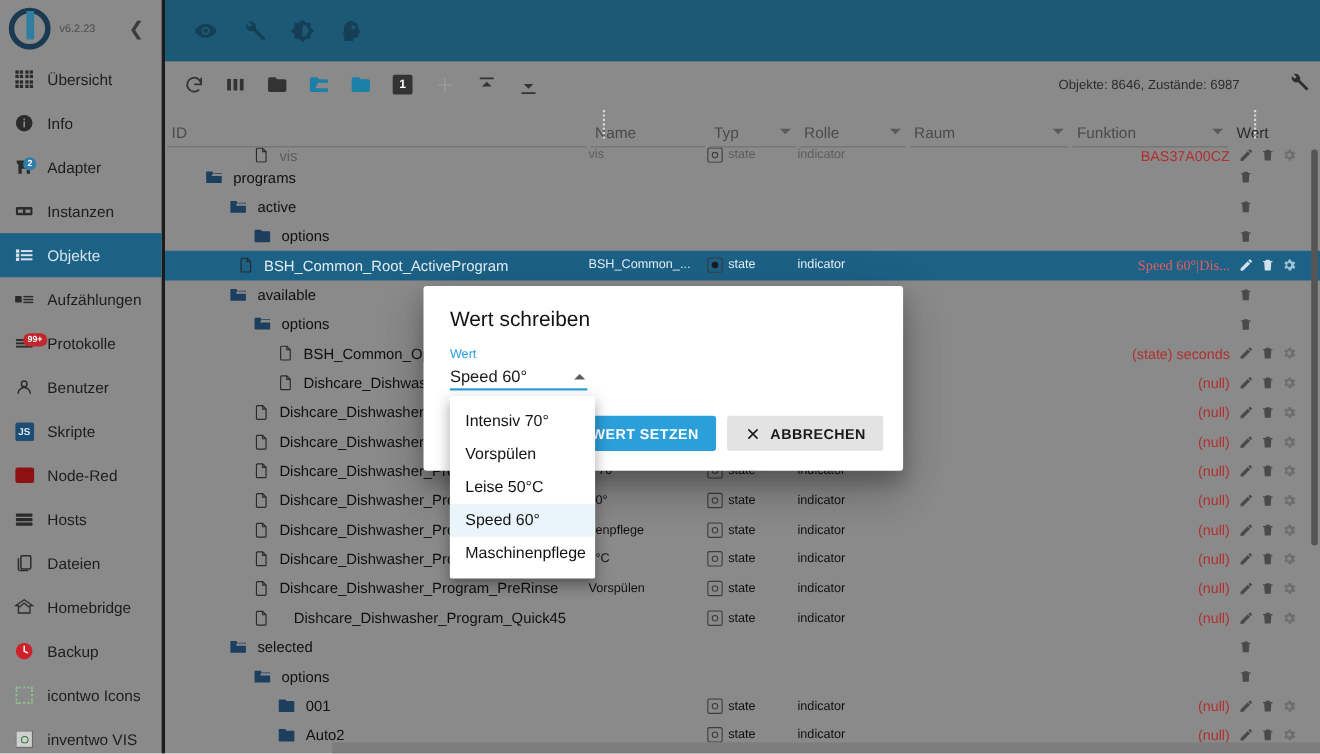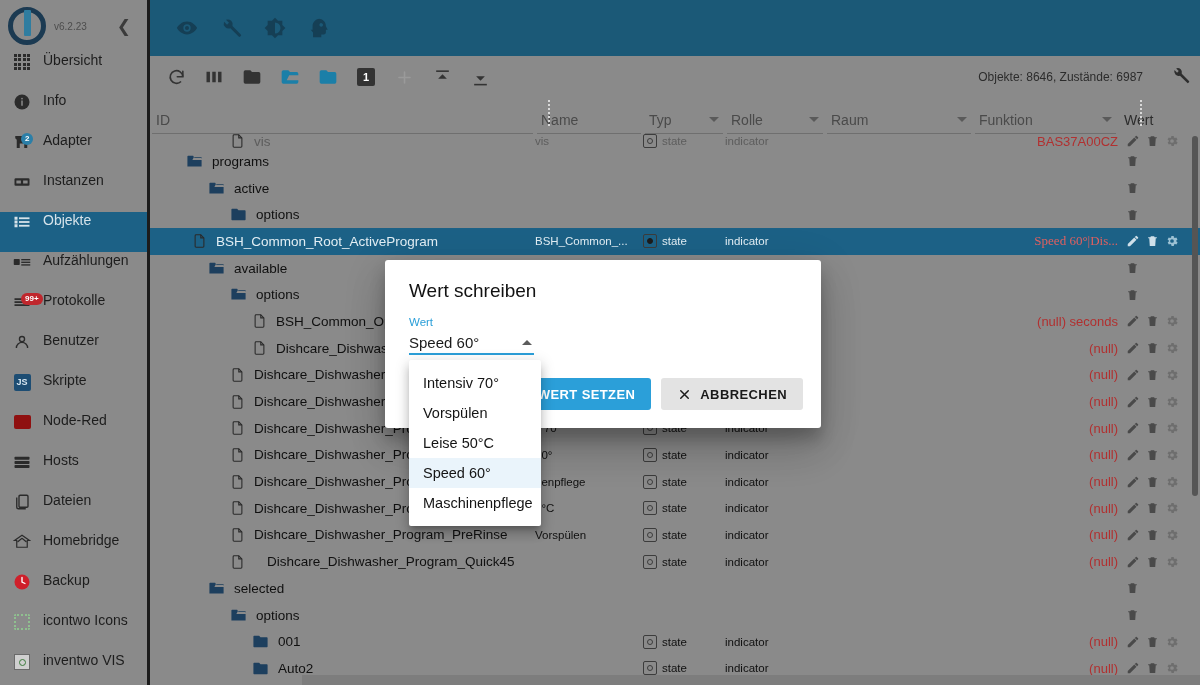--- a/index.html
+++ b/index.html
@@ -32,21 +32,21 @@
   .logo-bar {
     position: absolute; left: 16px; top: 3px; width: 7px; height: 26px;
     background: #2f7da0; border-radius: 1px;
   }
   .logo-ver { font-size: 10px; color: #4d4d4d; margin-left: 8px; }
   .logo-collapse {
     position: absolute; right: 16px; top: 18px;
     font-size: 17px; color: #3b3b3b; line-height: 1; cursor: pointer;
   }
   .nav-item {
-    height: 40px; display: flex; align-items: flex-start;
+    height: 40px; display: flex; align-items: center;
     padding-left: 12px; gap: 11px; position: relative;
     font-size: 14px; color: #1d1d1d; cursor: pointer;
   }
   .nav-item.active { background: #1c6186; color: #d6e3ea; }
   .nav-ico {
     width: 20px; height: 20px; flex: 0 0 20px;
     display: flex; align-items: center; justify-content: center;
     position: relative;
   }
   .nav-ico svg { display: block; }
@@ -69,21 +69,21 @@
     padding-left: 26px; gap: 22px;
   }
   .appbar-ico { cursor: pointer; display: flex; align-items: center; }
 
   #tablebar {
     height: 42px; background: #8a8a8a; display: flex; align-items: center;
     padding-left: 14px; gap: 14px; position: relative;
   }
   .tb-ico { cursor: pointer; display:flex; align-items:center; justify-content:center; width: 24px; height: 24px; }
   .tb-spacer { flex: 1 1 auto; }
-  .tb-count { font-size: 12px; color: #2c2c2c; margin-right: 14px; white-space: nowrap; }
+  .tb-count { font-size: 12px; color: #2c2c2c; margin-right: 30px; white-space: nowrap; }
   .tb-right-ico { margin-right: 10px; cursor: pointer; }
 
   
   #colhead {
     height: 36px; display: flex; align-items: flex-end; position: relative;
     padding-top: 4px; font-size: 14px; color: #4a4a4a;
   }
   .col {
     position: relative; height: 28px; display: flex; align-items: center;
     padding-left: 6px;
@@ -573,21 +573,21 @@
             <div class="c-wert"></div>
             <div class="c-acts">
               <span class="act-ico">
                 <svg width="13" height="14" viewBox="0 0 24 24" fill="#4a4a4a">
                   <path d="M6 7h12l-1 14H7L6 7zm3-4h6l1 2h4v2H4V5h4l1-2z"></path>
                 </svg>
               </span>
             </div>
           </div>
           <div class="trow sel">
-            <div class="c-id" style="padding-left:42px">
+            <div class="c-id" style="padding-left:66px">
               <svg class="ico-file" width="15" height="16" viewBox="0 0 24 24" fill="none" stroke="#2a2a2a" stroke-width="1.7">
                 <path d="M14 2H6.5A1.5 1.5 0 005 3.5v17A1.5 1.5 0 006.5 22h11a1.5 1.5 0 001.5-1.5V7z"></path>
                 <path d="M14 2v5h5"></path>
               </svg>
               <span style="margin-left:9px">BSH_Common_Root_ActiveProgram</span>
             </div>
             <div class="c-name">BSH_Common_...</div>
             <div class="c-typ">
               <span class="ind-box">
                 <span class="ind-dot filled"></span>
@@ -665,21 +665,21 @@
             </div>
             <div class="c-name"></div>
             <div class="c-typ">
               <span class="ind-box">
                 <span class="ind-dot"></span>
               </span>
               <span>state</span>
             </div>
             <div class="c-rolle">indicator</div>
             <div class="c-rest"></div>
-            <div class="c-wert">(null) seconds</div>
+            <div class="c-wert">(state) seconds</div>
             <div class="c-acts">
               <span class="act-ico">
                 <svg width="14" height="14" viewBox="0 0 24 24" fill="#4a4a4a">
                   <path d="M3 17.2V21h3.8L18 9.8 14.2 6 3 17.2zM20.7 7.1a1 1 0 000-1.4l-2.4-2.4a1 1 0 00-1.4 0l-1.8 1.8L18.9 8.9l1.8-1.8z"></path>
                 </svg>
               </span>
               <span class="act-ico">
                 <svg width="13" height="14" viewBox="0 0 24 24" fill="#4a4a4a">
                   <path d="M6 7h12l-1 14H7L6 7zm3-4h6l1 2h4v2H4V5h4l1-2z"></path>
                 </svg>

